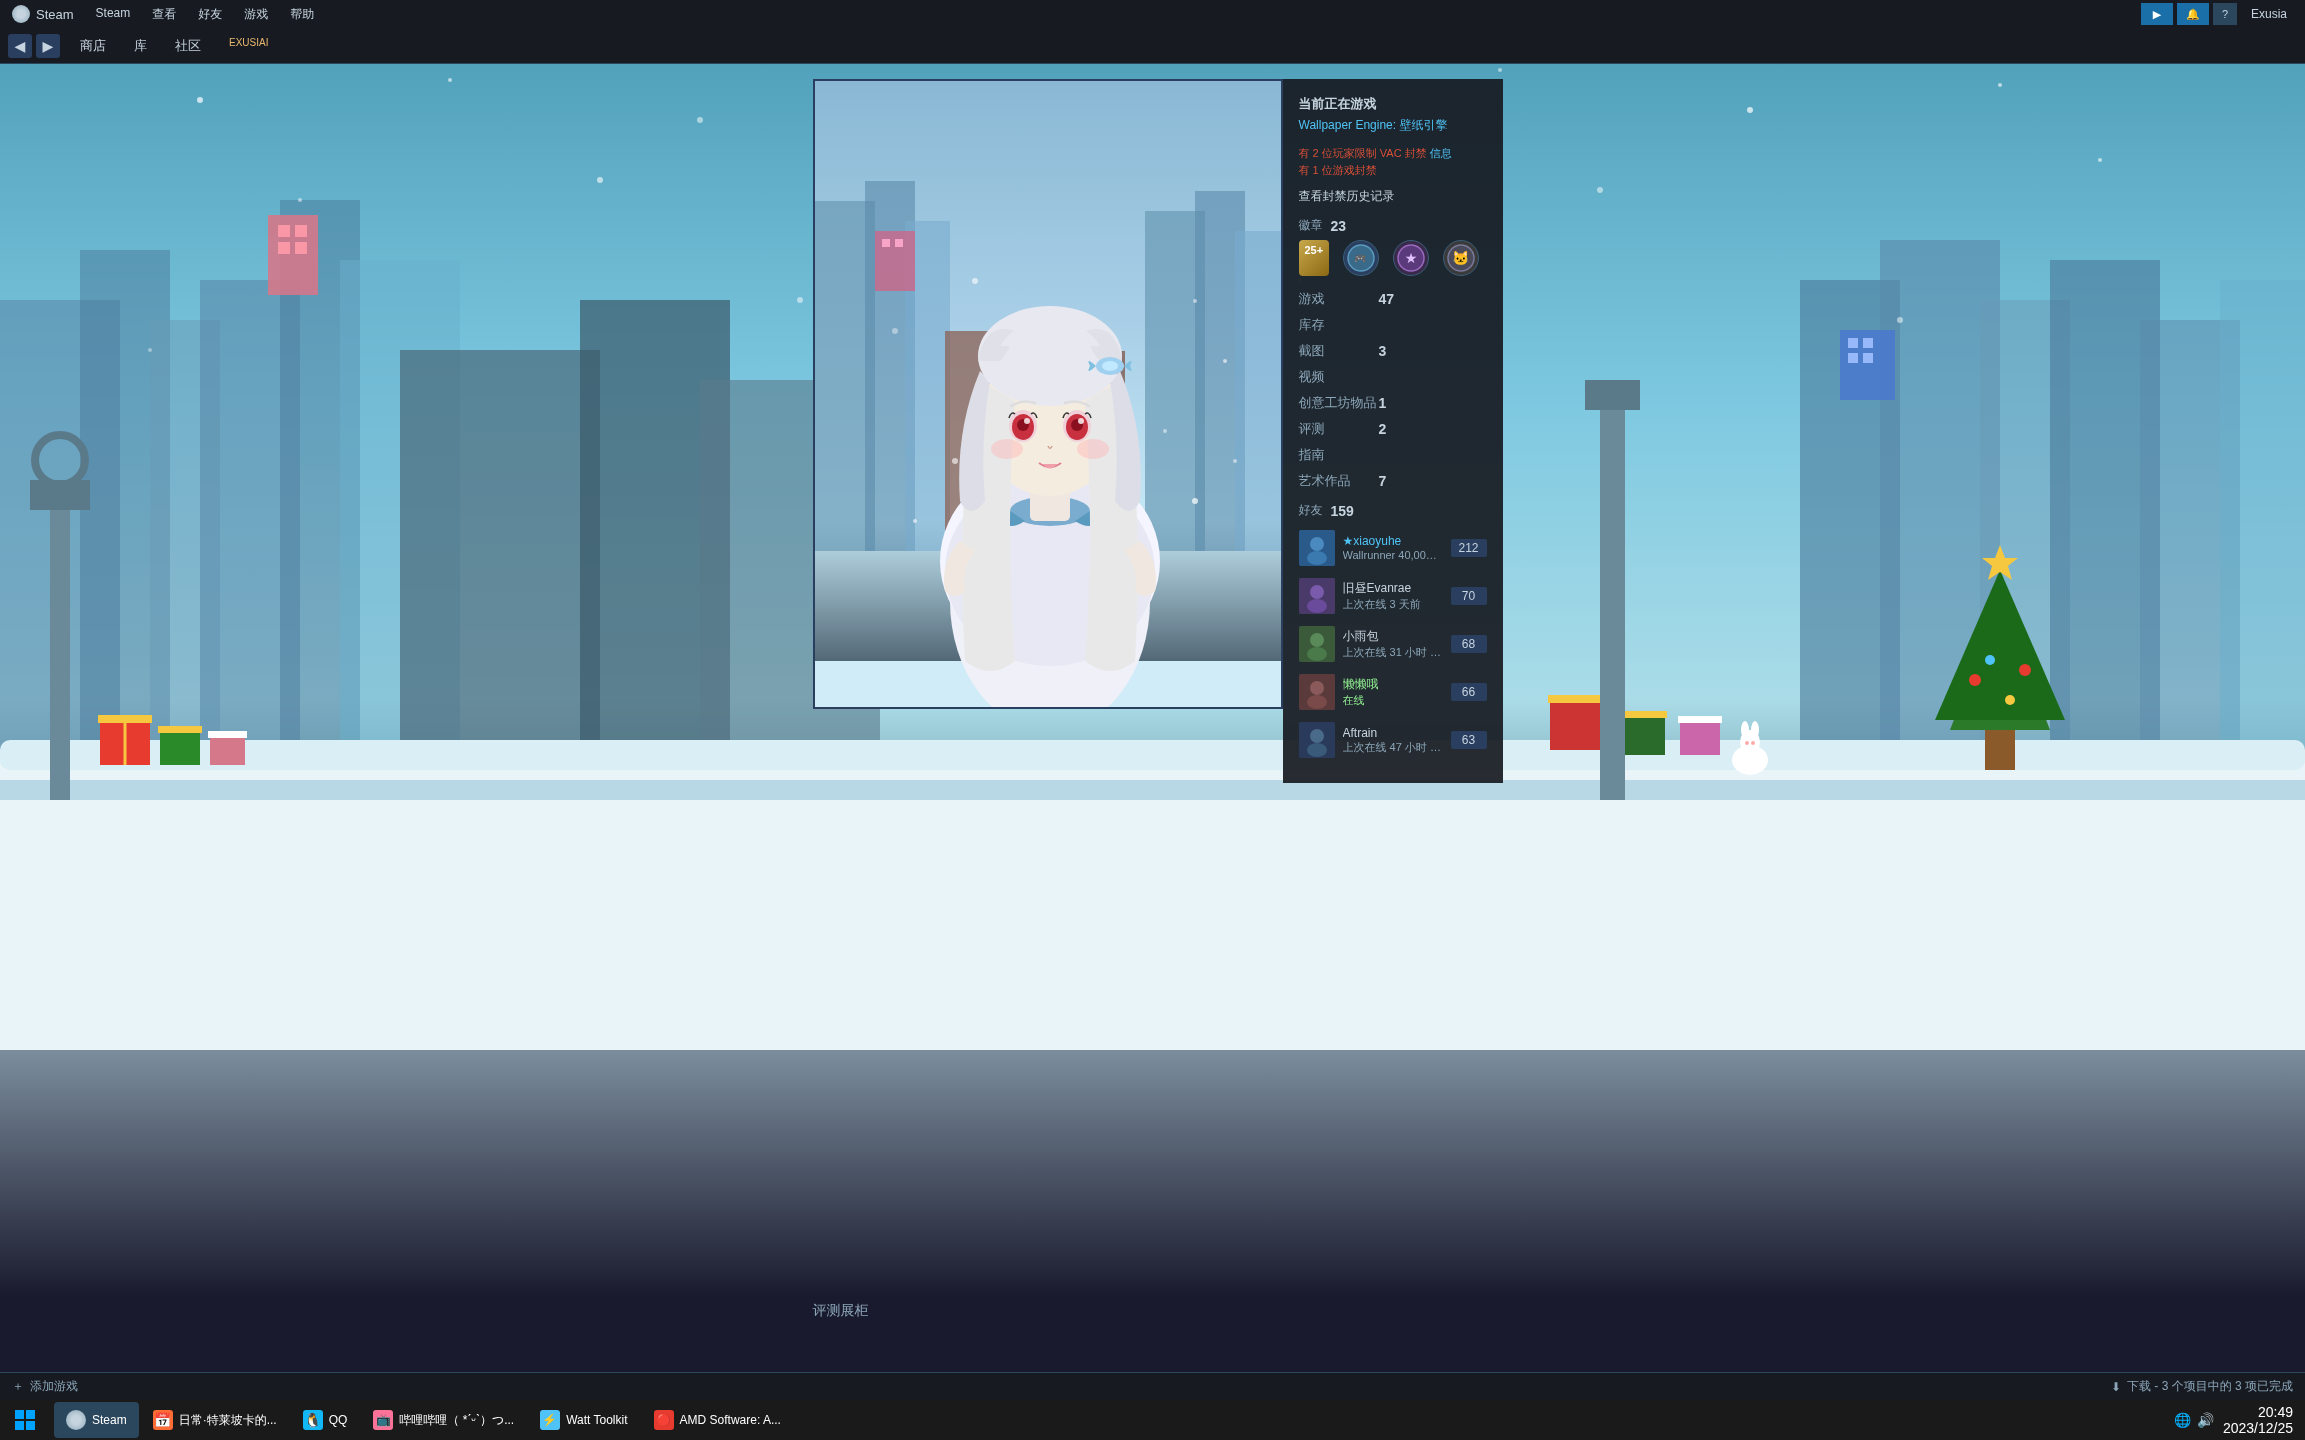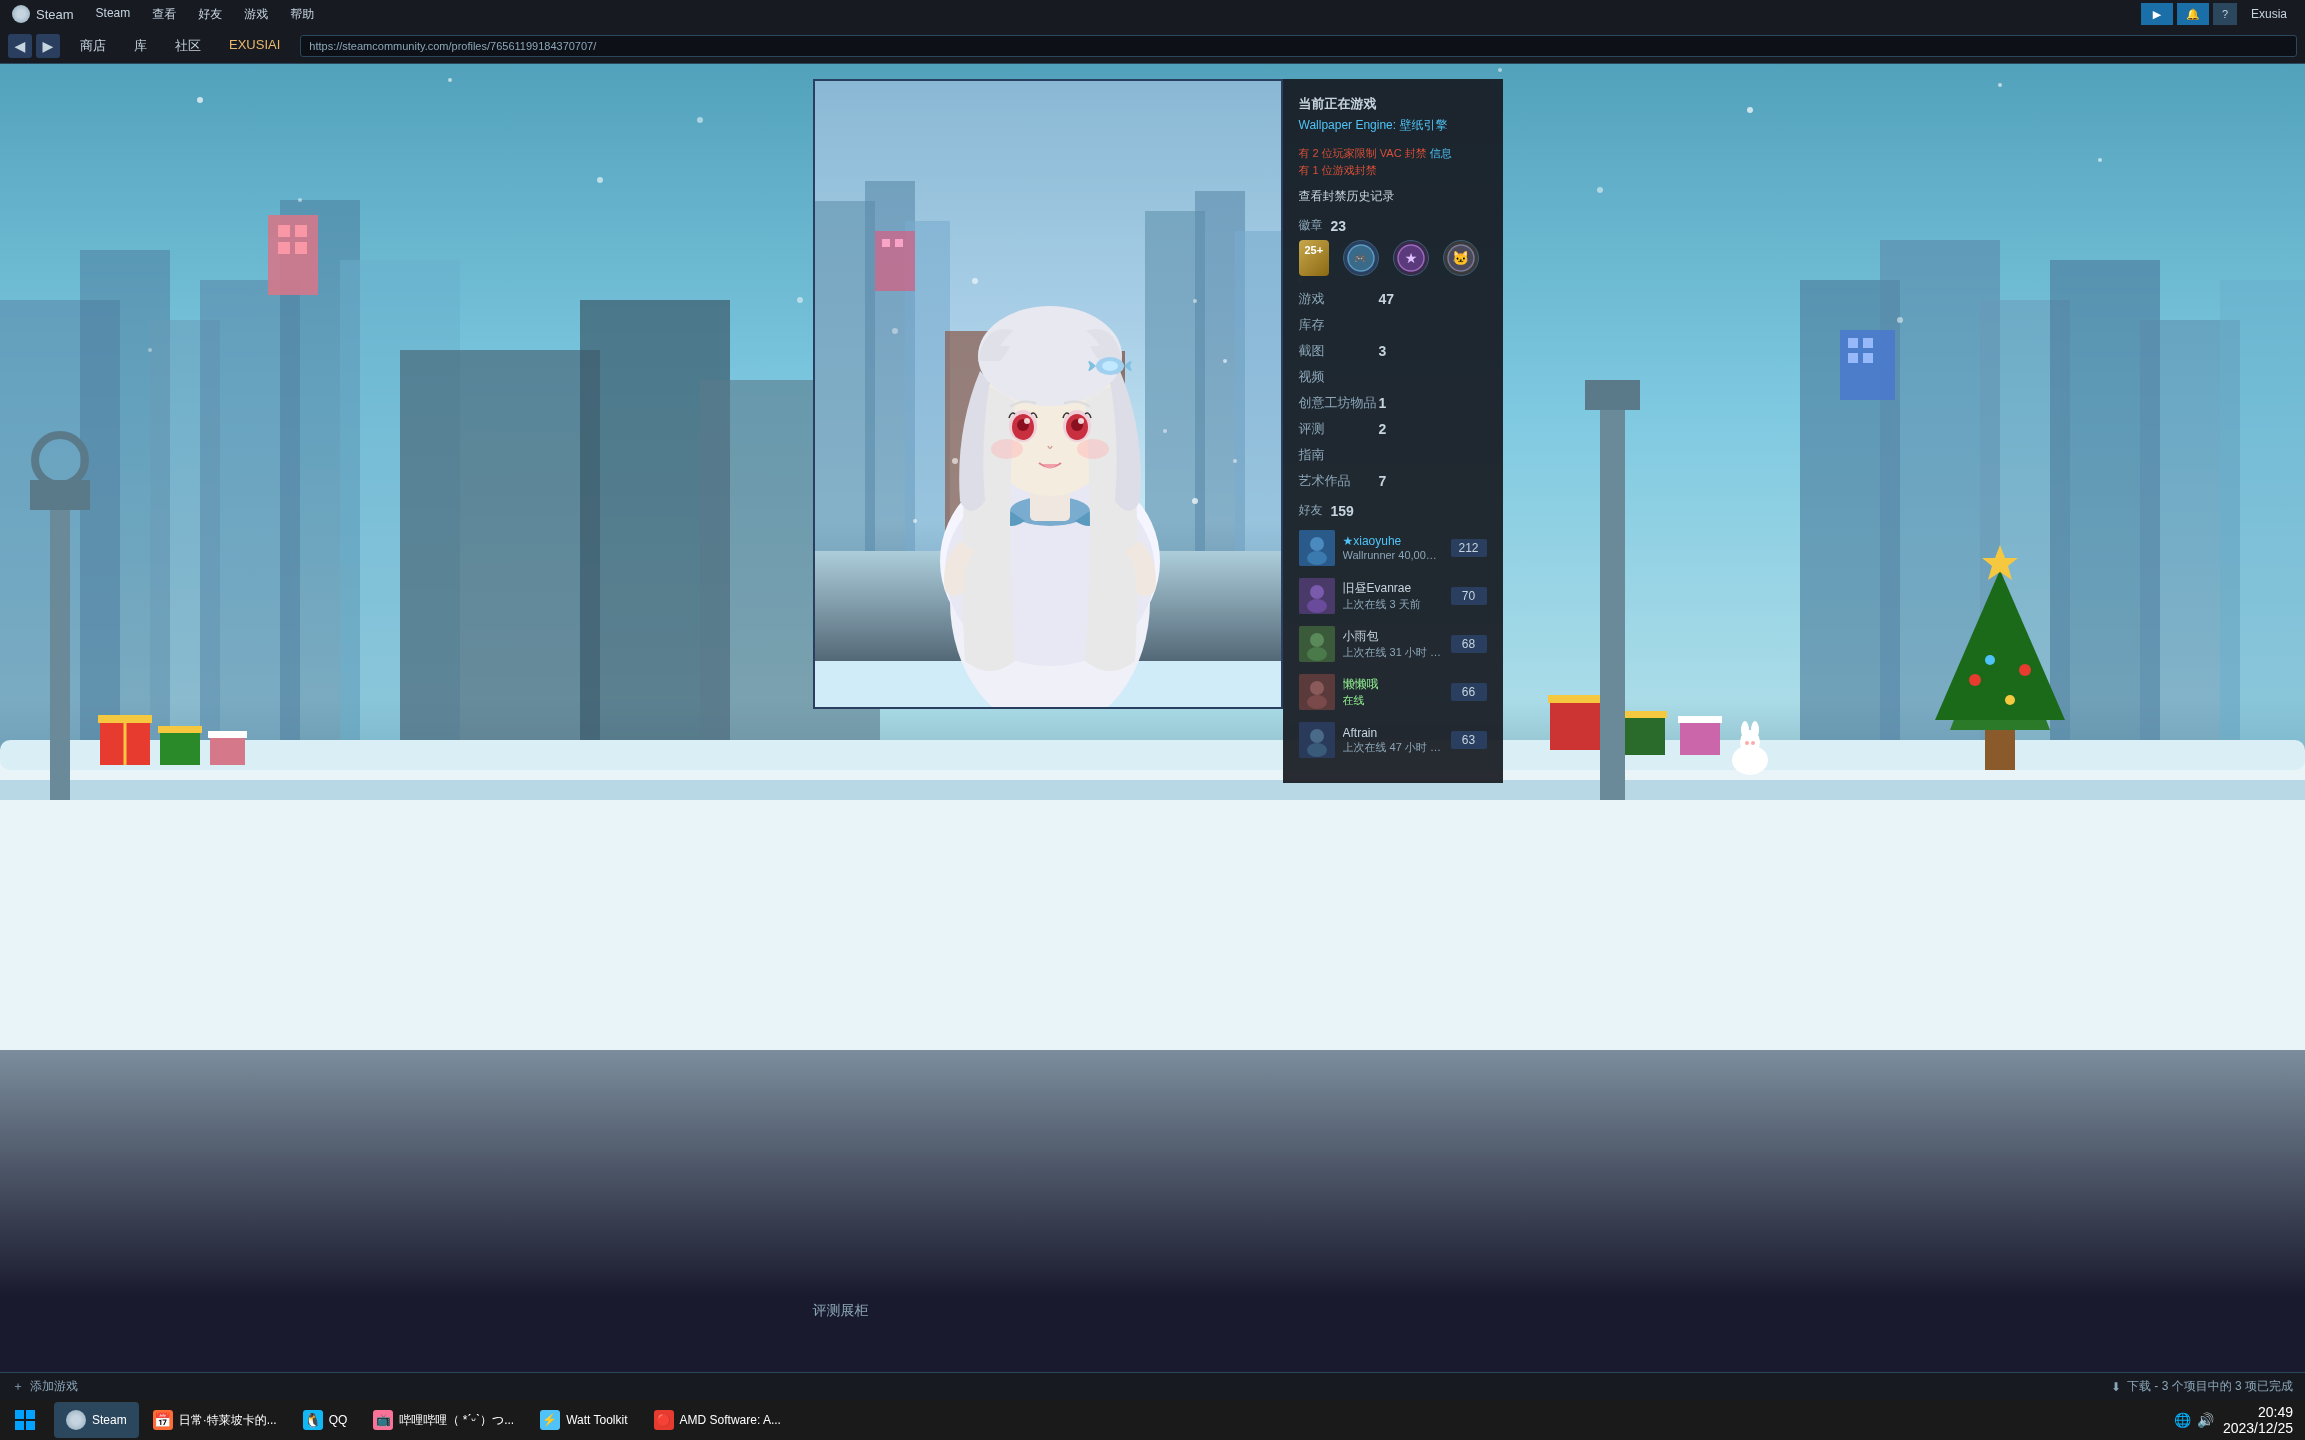--- a/index.html
+++ b/index.html
@@ -136,21 +136,21 @@
     .nav-link {
       padding: 4px 12px;
       color: #c6d4df;
       font-size: 13px;
       cursor: pointer;
       border-radius: 3px;
     }
     .nav-username {
       padding: 4px 12px;
       color: #e8b86d;
-      font-size: 13px;
+      font-size: 10px;
       cursor: pointer;
     }
     .nav-url-bar {
       flex: 1;
       height: 22px;
       background: #0d1117;
       border: 1px solid #2a475e;
       border-radius: 3px;
       display: flex;
       align-items: center;
@@ -609,23 +609,20 @@
   <div class="nav-arrows">
     <div class="nav-arrow">◀</div>
     <div class="nav-arrow">▶</div>
   </div>
   <div class="nav-links">
     <span class="nav-link">商店</span>
     <span class="nav-link">库</span>
     <span class="nav-link">社区</span>
     <span class="nav-username">EXUSIAI</span>
   </div>
-  <div class="nav-url-bar">
-    <span>https://steamcommunity.com/profiles/76561199184370707/</span>
-  </div>
 </div>
 
 <div class="main-area">
 
   <div class="profile-frame">
     <div class="profile-artwork">
 
       <svg width="470" height="630" style="position:absolute;top:0;left:0;">
 
         <defs>

